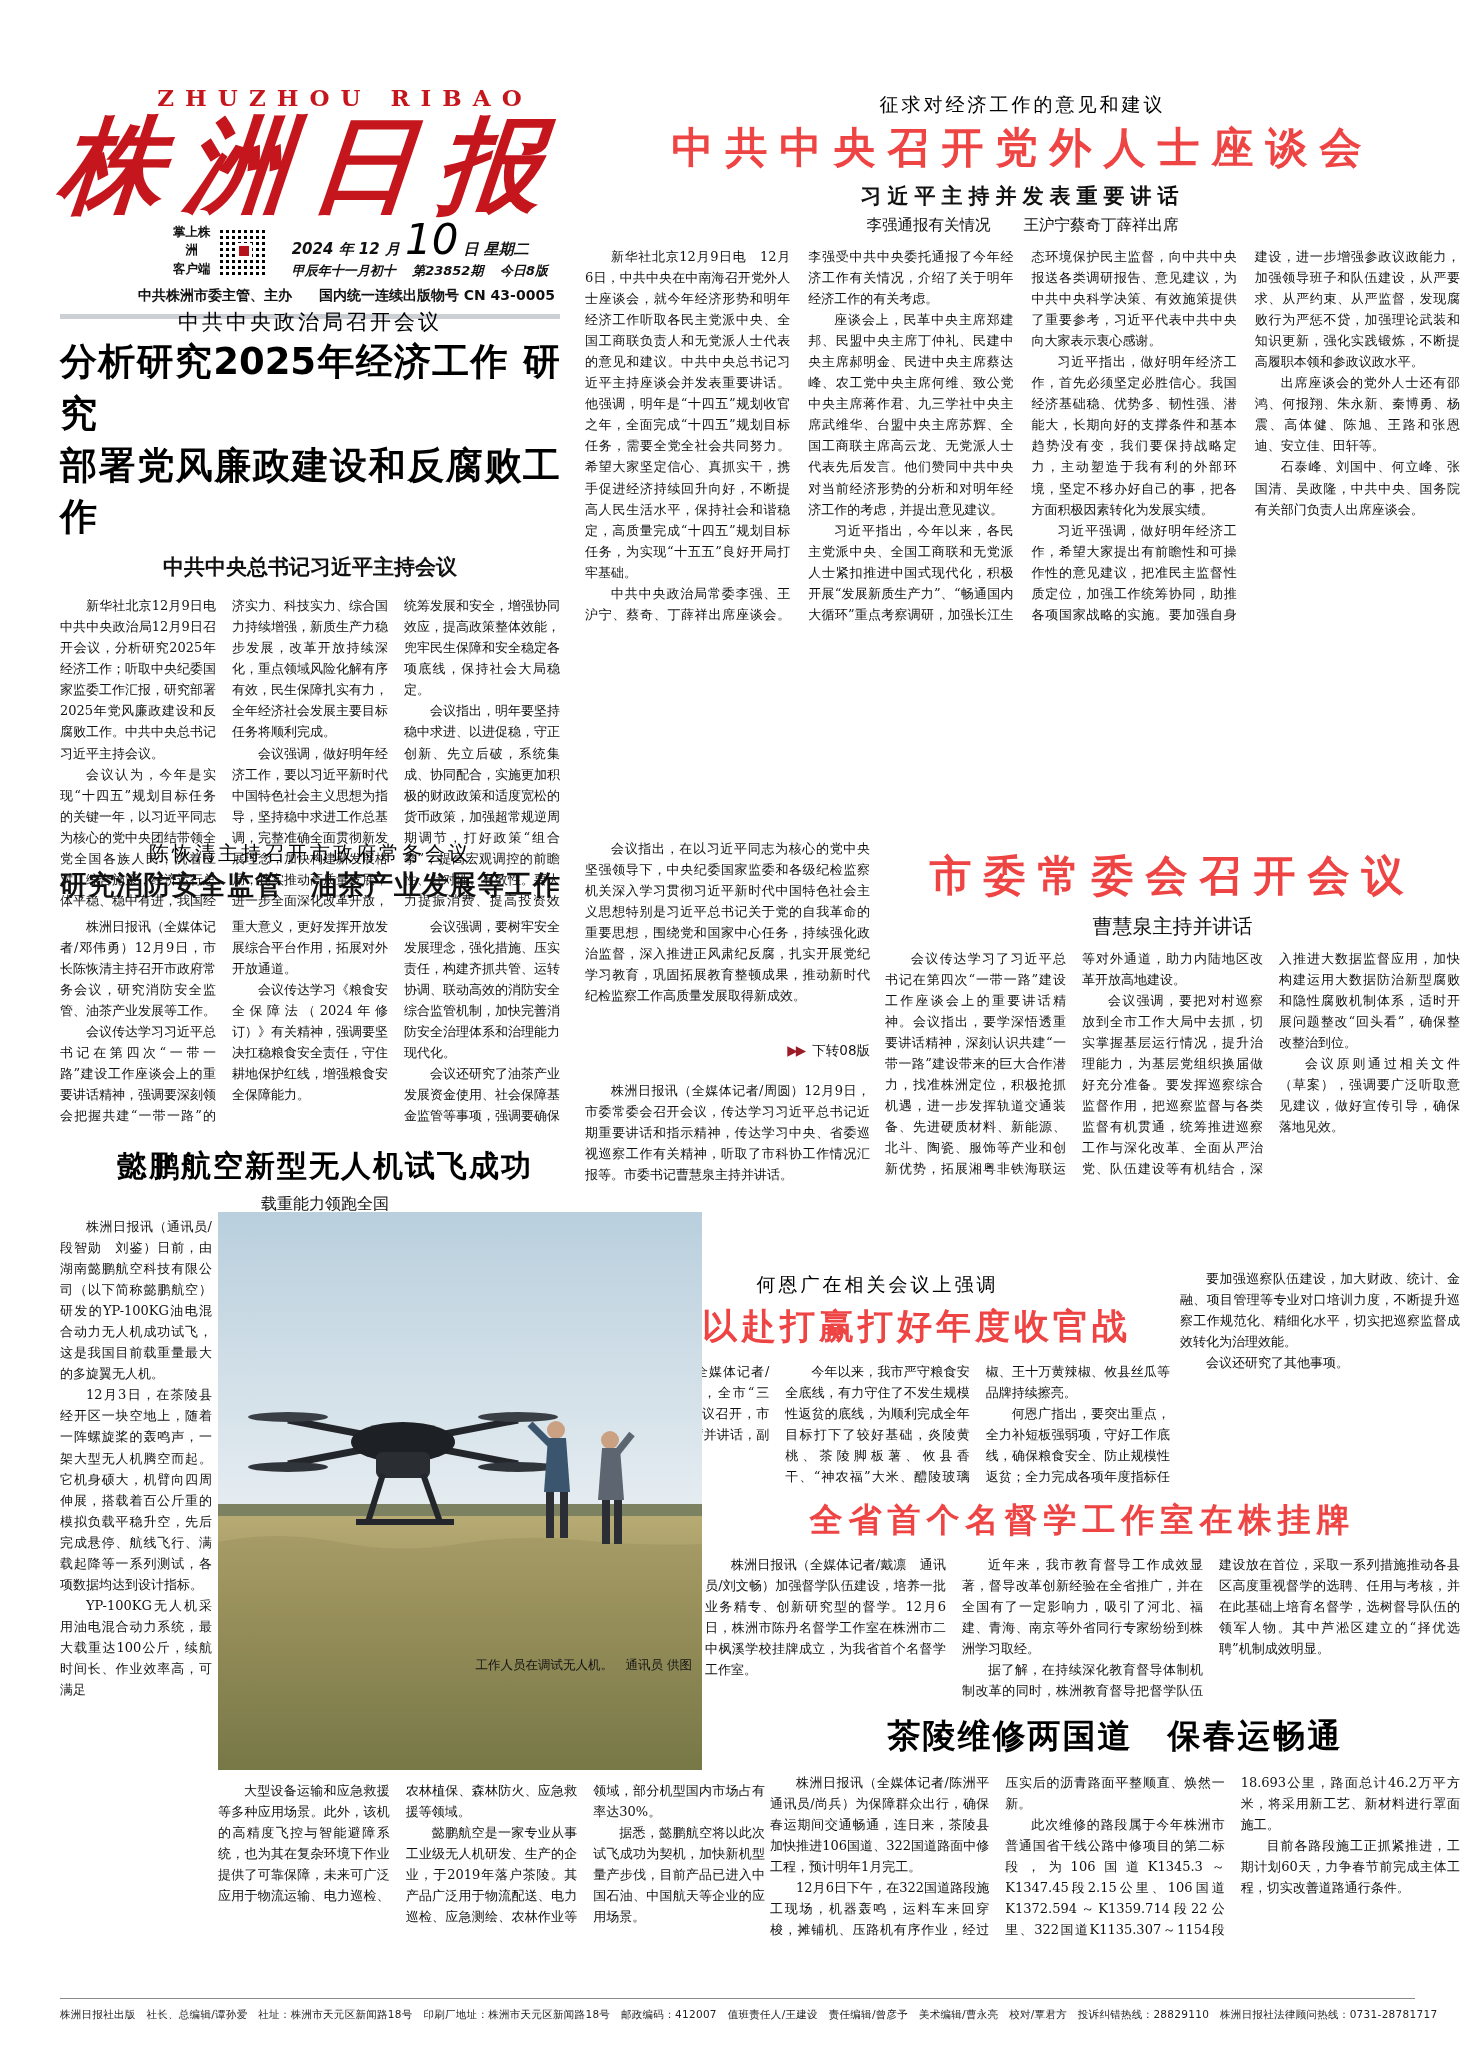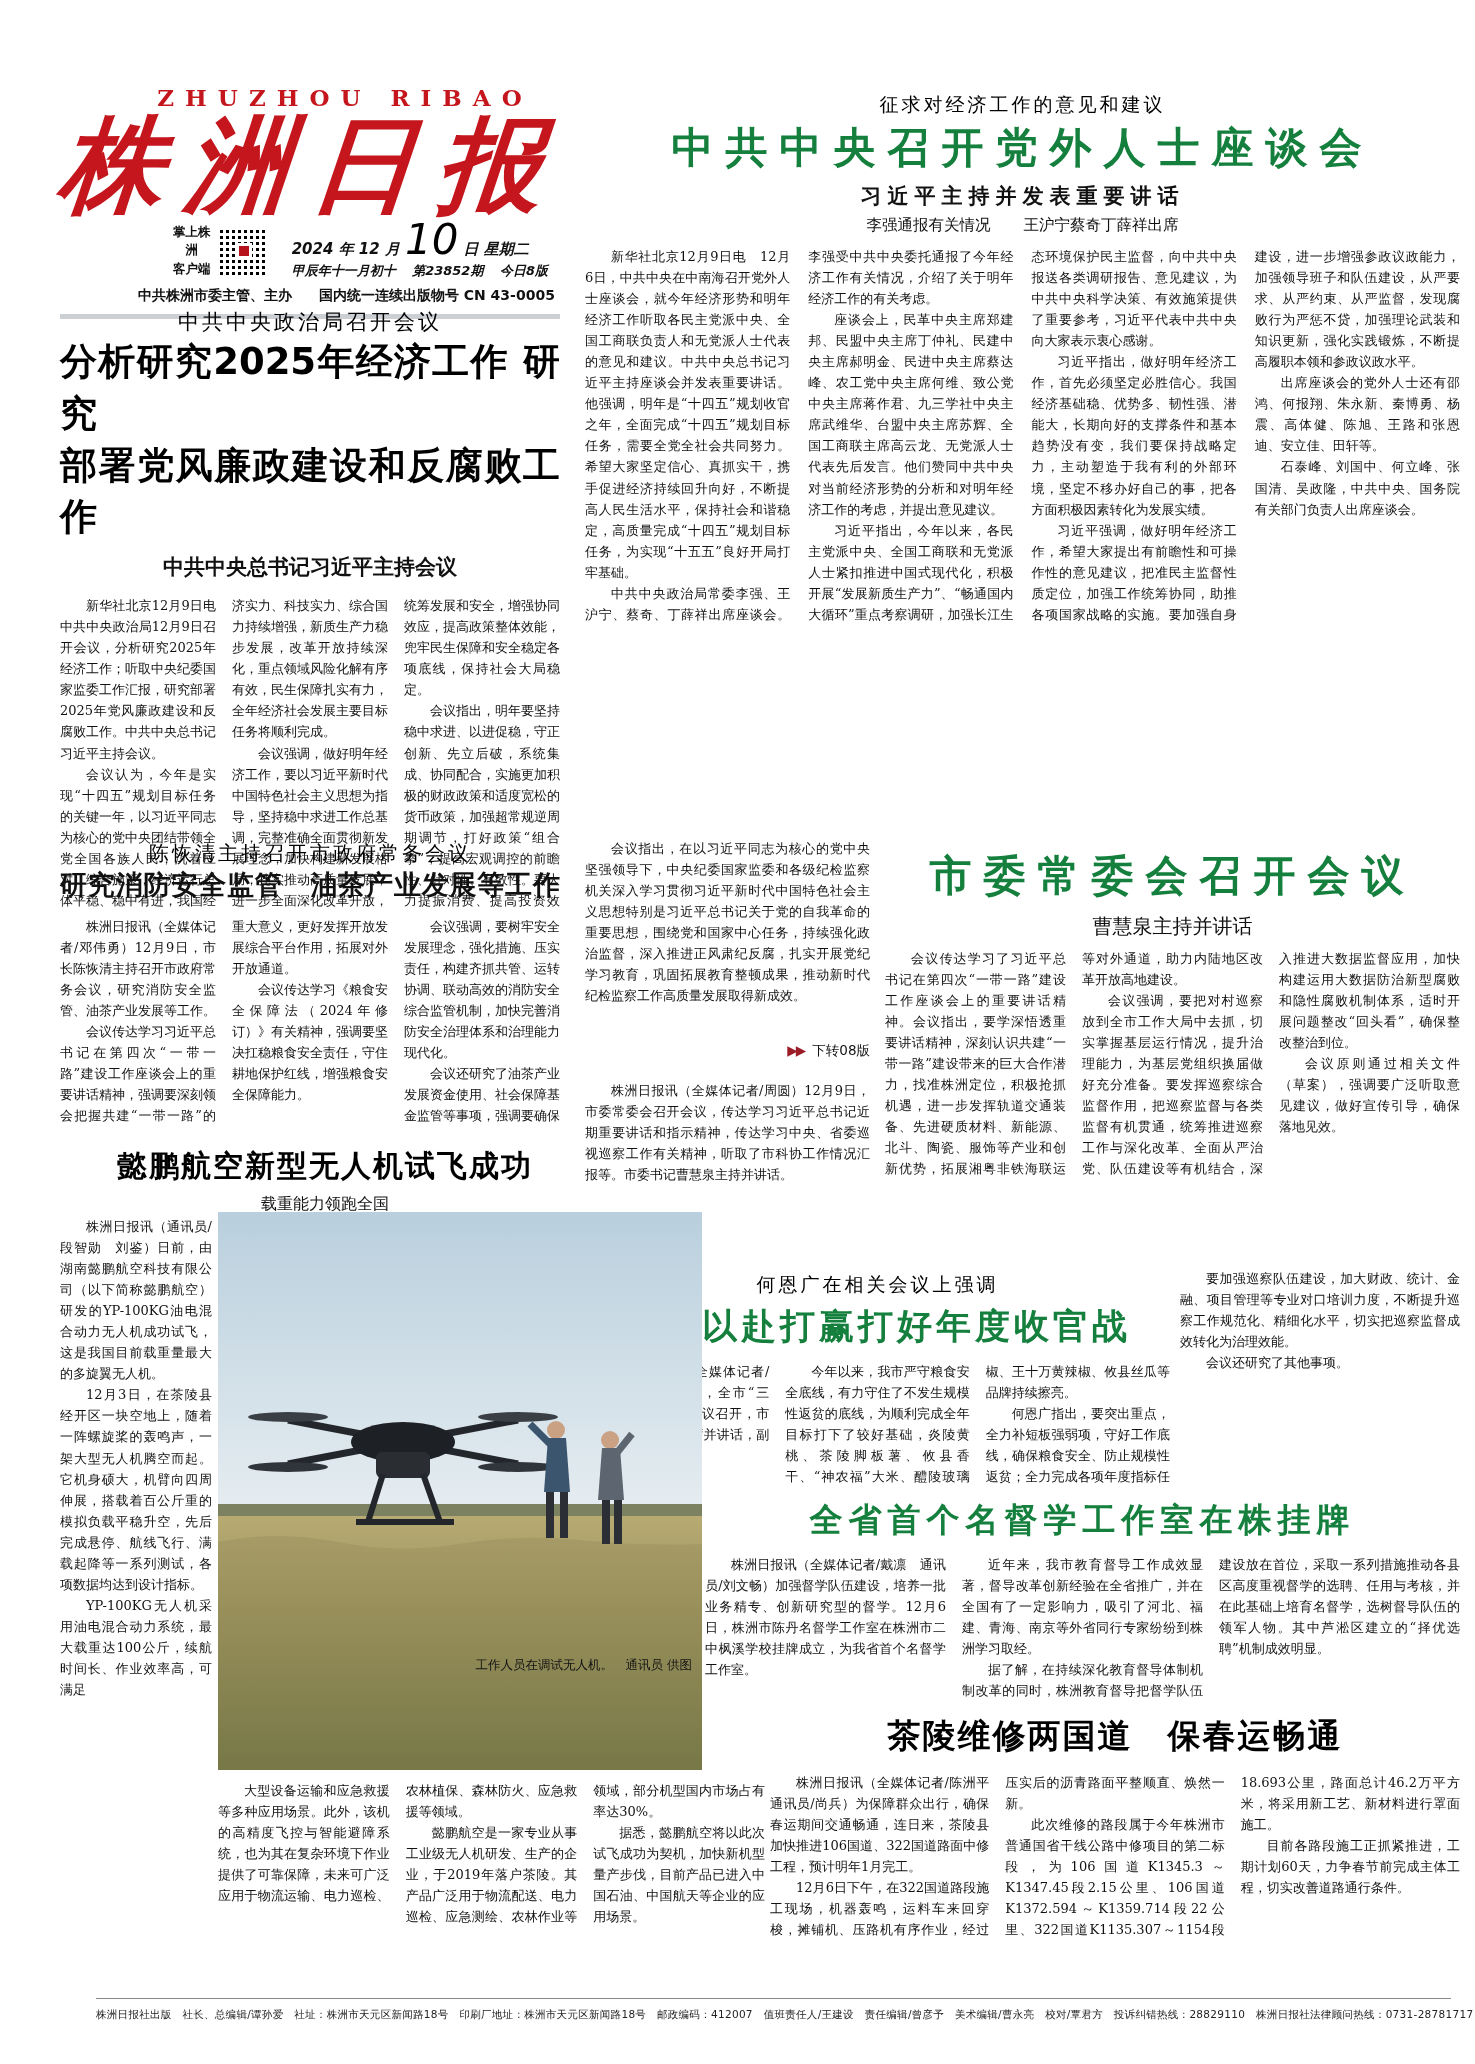--- a/index.html
+++ b/index.html
@@ -6,21 +6,21 @@
   body{background:#ffffff;}
   .page{position:relative;width:1475px;height:2064px;background:#fff;color:#111;
         font-family:"DejaVu Serif","Liberation Serif",serif;overflow:hidden;}
   .abs{position:absolute;}
   p{margin:0;text-indent:2em;}
   .body-text{font-size:13px;line-height:1.62;text-align:justify;overflow:hidden;}
   .cols3{column-count:3;column-gap:16px;}
   .cols4{column-count:4;column-gap:18px;}
   .sans{font-family:"DejaVu Sans","Liberation Sans",sans-serif;}
   .kicker{font-family:"DejaVu Sans","Liberation Sans",sans-serif;text-align:center;letter-spacing:3px;color:#000;}
-  .headline{font-family:"DejaVu Sans","Liberation Sans",sans-serif;font-weight:900;text-align:center;color:#15803d;}
+  .headline{font-family:"DejaVu Sans","Liberation Sans",sans-serif;font-weight:900;text-align:center;color:#ef4444;}
   .headline-serif{font-family:"DejaVu Serif","Liberation Serif",serif;font-weight:700;text-align:center;color:#000;}
 
   
   #masthead{left:60px;top:84px;width:500px;}
   .latin{color:#c4161c;font-weight:700;font-size:23px;letter-spacing:11px;text-align:center;padding-left:70px;
          font-family:"DejaVu Serif","Liberation Serif",serif;}
   .callig{color:#c4161c;font-weight:700;font-size:104px;line-height:1.04;letter-spacing:22px;white-space:nowrap;
           transform:skewX(-5deg);font-family:"DejaVu Serif","Liberation Serif",serif;font-style:italic;}
   .info-row{display:flex;align-items:center;margin-top:2px;padding-left:112px;}
   .app-col{font-size:12.5px;font-weight:700;text-align:center;line-height:1.5;}
@@ -102,21 +102,21 @@
 
   
   #photo{left:218px;top:1212px;width:484px;height:558px;overflow:hidden;background:#22c55e;}
   #photo svg{display:block;width:100%;height:100%;}
   .caption{position:absolute;right:10px;bottom:96px;font-size:12.5px;color:#141414;
            font-family:"DejaVu Serif","Liberation Serif",serif;}
 
   
   #footer{left:60px;top:1998px;width:1355px;border-top:1px solid #8a8a8a;padding-top:9px;
           font-size:10.5px;text-align:center;color:#222;font-family:"DejaVu Sans","Liberation Sans",sans-serif;
-          letter-spacing:.3px;white-space:nowrap;margin-left:36px;}
+          letter-spacing:.3px;white-space:nowrap;}
 </style>
 </head>
 <body>
 
 <div class="page">
 
   <header class="abs" id="masthead">
     <div class="latin">ZHUZHOU RIBAO</div>
     <div class="callig">株洲日报</div>
     <div class="info-row">

